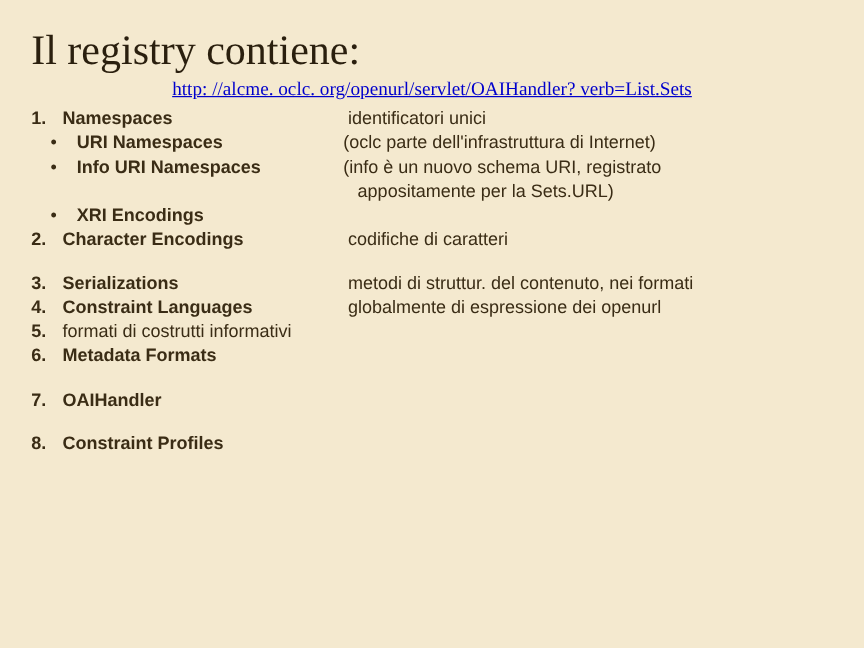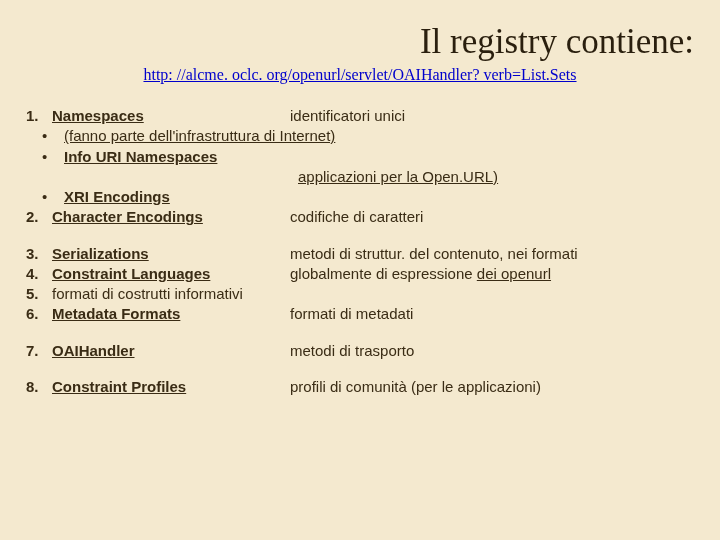--- a/index.html
+++ b/index.html
@@ -6,42 +6,42 @@
   body{
     width:720px;height:540px;
     background:#f4e9cf;
     font-family:"Times New Roman",Times,serif;
     color:#3a2c15;
     box-sizing:border-box;
     padding:22px 26px 0 26px;
   }
   h1{
     margin:0 0 4px 0;
-    text-align:right;
+    text-align:left;
     font-size:35px;
     font-weight:400;
     color:#2a1f0e;
   }
   .url{
     text-align:center;
     font-size:16px;
-    margin-bottom:22px;
+    margin-bottom:5px;
   }
   .url span{color:#0000cc;text-decoration:underline}
   .content{
     font-family:Arial,Helvetica,sans-serif;
     font-size:15px;
     line-height:1.35;
   }
   .row{display:flex}
   .num{width:26px;flex:0 0 26px}
   .left{width:238px;flex:0 0 238px}
   .right{flex:1}
   .bold{font-weight:700}
-  .u{text-decoration:underline}
+  .u{}
   .sub{margin-left:16px}
   .sub .row .num{width:22px;flex:0 0 22px}
   .sub .row .left{width:222px;flex:0 0 222px}
   .gap{height:16px}
   .indentnote{padding-left:12px}
 </style>
 </head>
 <body>
 
 <h1>Il registry contiene:</h1>
@@ -53,30 +53,32 @@
 
   <div class="row">
     <div class="num bold">1.</div>
     <div class="left"><span class="bold u">Namespaces</span></div>
     <div class="right">identificatori unici</div>
   </div>
 
   <div class="sub">
     <div class="row">
       <div class="num">•</div>
-      <div class="right u">(fanno parte dell'infrastruttura di Internet)</div>
+      <div class="left"><span class="bold u">URI Namespaces</span></div>
+      <div class="right u">(oclc parte dell'infrastruttura di Internet)</div>
     </div>
     <div class="row">
       <div class="num">•</div>
       <div class="left"><span class="bold u">Info URI Namespaces</span></div>
+      <div class="right u">(info è un nuovo schema URI, registrato</div>
     </div>
     <div class="row">
       <div class="num"></div>
       <div class="left"></div>
-      <div class="right u indentnote">applicazioni per la Open.URL)</div>
+      <div class="right u indentnote">appositamente per la Sets.URL)</div>
     </div>
     <div class="row">
       <div class="num">•</div>
       <div class="left"><span class="bold u">XRI Encodings</span></div>
     </div>
   </div>
 
   <div class="row">
     <div class="num bold">2.</div>
     <div class="left"><span class="bold u">Character Encodings</span></div>
@@ -100,32 +102,29 @@
   </div>
 
   <div class="row">
     <div class="num bold">5.</div>
     <div class="right">formati di costrutti informativi</div>
   </div>
 
   <div class="row">
     <div class="num bold">6.</div>
     <div class="left"><span class="bold u">Metadata Formats</span></div>
-    <div class="right">formati di metadati</div>
   </div>
 
   <div class="gap"></div>
 
   <div class="row">
     <div class="num bold">7.</div>
     <div class="left"><span class="bold u">OAIHandler</span></div>
-    <div class="right">metodi di trasporto</div>
   </div>
 
   <div class="gap"></div>
 
   <div class="row">
     <div class="num bold">8.</div>
     <div class="left"><span class="bold u">Constraint Profiles</span></div>
-    <div class="right">profili di comunità (per le applicazioni)</div>
   </div>
 
 </div>
 
 </body></html>

